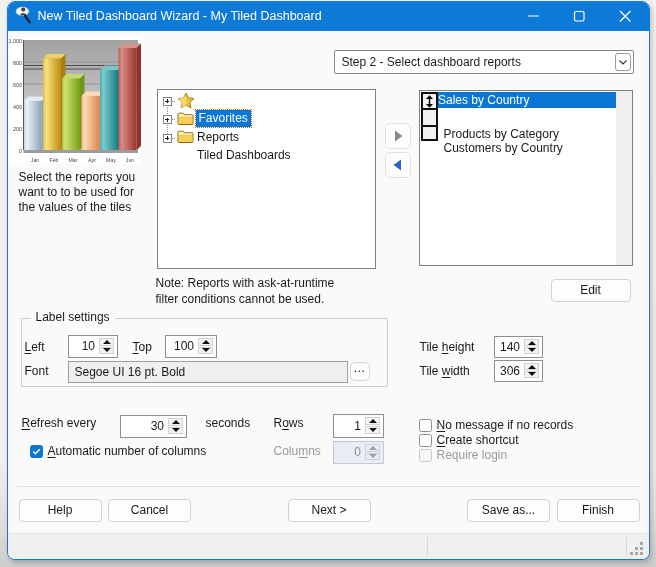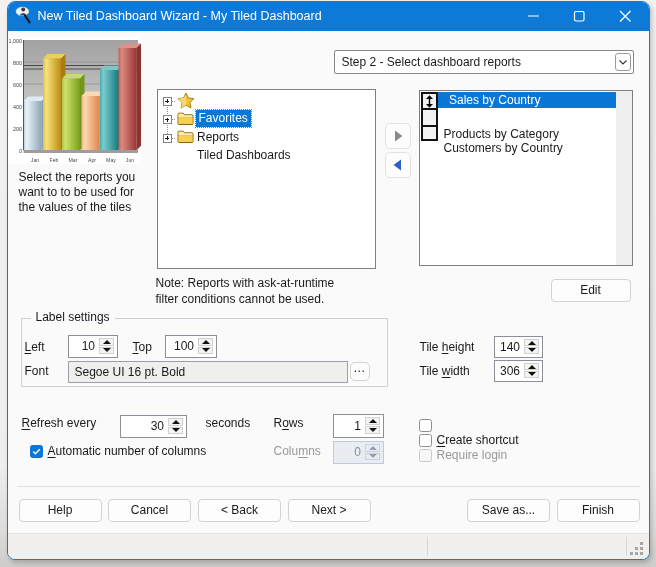--- a/index.html
+++ b/index.html
@@ -214,21 +214,21 @@
   </div>
   <div class="btn" style="left:376.5px;top:120.5px;width:26px;height:26px;border-radius:5px;border-color:#e2e2e2;">
     <svg width="24" height="24" viewBox="0 0 24 24" style="position:absolute;left:0;top:0">
           <polygon points="15,6.5 7.5,12 15,17.5" fill="#2a62c8"></polygon>
         </svg>
   </div>
 
   <div class="box" id="list" style="left:410.5px;top:58.5px;width:214px;height:176px;border-color:#7f7f7f;">
     <div class="abs" style="right:0;top:0;width:15.5px;height:174px;background:#efefef;"></div>
     <div class="lrow" style="left:18.5px;top:1.8px;width:178px;background:#0a77d7;color:#fff;">
-      <span style="margin-left:11px;">Sales by Country</span>
+      <span style="margin-left:0;">Sales by Country</span>
     </div>
     <div class="lrow" style="left:19.5px;top:32px;width:177px;margin-top:17px;">
       <span style="margin-left:4.5px;">Customers by Country</span>
     </div>
     <div class="lrow" style="left:19.5px;top:35px;width:177px;">
       <span style="margin-left:4.5px;">Products by Category</span>
     </div>
     <div class="abs" style="left:1.5px;top:1px;width:17px;height:49.6px;box-sizing:border-box;border:2px solid #111;background:#f2f2f2;">
       <div class="abs" style="left:0;right:0;top:14.6px;height:2px;background:#111;"></div>
       <div class="abs" style="left:0;right:0;top:31.2px;height:2px;background:#111;"></div>
@@ -297,29 +297,29 @@
   </div>
   <div class="lbl" style="left:39.5px;top:413px;"><u>A</u>utomatic number of columns</div>
   <div class="lbl dis-t" style="left:265.5px;top:413px;">Colu<u>m</u>ns</div>
   <div class="spin dis" style="left:324.5px;top:409.5px;width:51px;height:23px;">
         <span class="val">0</span>
         <span class="sbtn u"></span>
         <span class="sbtn d"></span>
       </div>
 
   <div class="cb" style="left:410.5px;top:387.5px;"></div>
+  <div class="lbl" style="left:428.5px;top:387px;"><u>N</u>o message if no records</div>
   <div class="cb" style="left:410.5px;top:402.5px;"></div>
   <div class="lbl" style="left:428.5px;top:402px;"><u>C</u>reate shortcut</div>
   <div class="cb off2" style="left:410.5px;top:417.5px;"></div>
   <div class="lbl dis-t" style="left:428.5px;top:417px;">Require login</div>
 
   <div class="abs" style="left:8.5px;top:454.5px;width:623px;height:1px;background:#e2e1e0;"></div>
   <div class="btn" style="left:10.5px;top:467.5px;width:83px;">Help</div>
   <div class="btn" style="left:100px;top:467.5px;width:83px;">Cancel</div>
-  <div class="btn" style="left:190px;top:467.5px;width:83px;">&lt; Back</div>
   <div class="btn" style="left:279.5px;top:467.5px;width:83px;">Next &gt;</div>
   <div class="btn" style="left:548.5px;top:467.5px;width:83px;">Finish</div>
   <div class="btn" style="left:459px;top:467.5px;width:83px;">Save as...</div>
   </div>
 
   <div id="statusbar">
     <div class="abs" style="left:418.5px;top:3px;width:1px;height:19px;background:#d8d7d6;"></div>
       <div class="abs" style="left:617.5px;top:3px;width:1px;height:19px;background:#d8d7d6;"></div>
     <svg class="abs" style="right:4px;bottom:2px" width="16" height="16" viewBox="0 0 16 16">
       <g fill="#a9a7a5">

